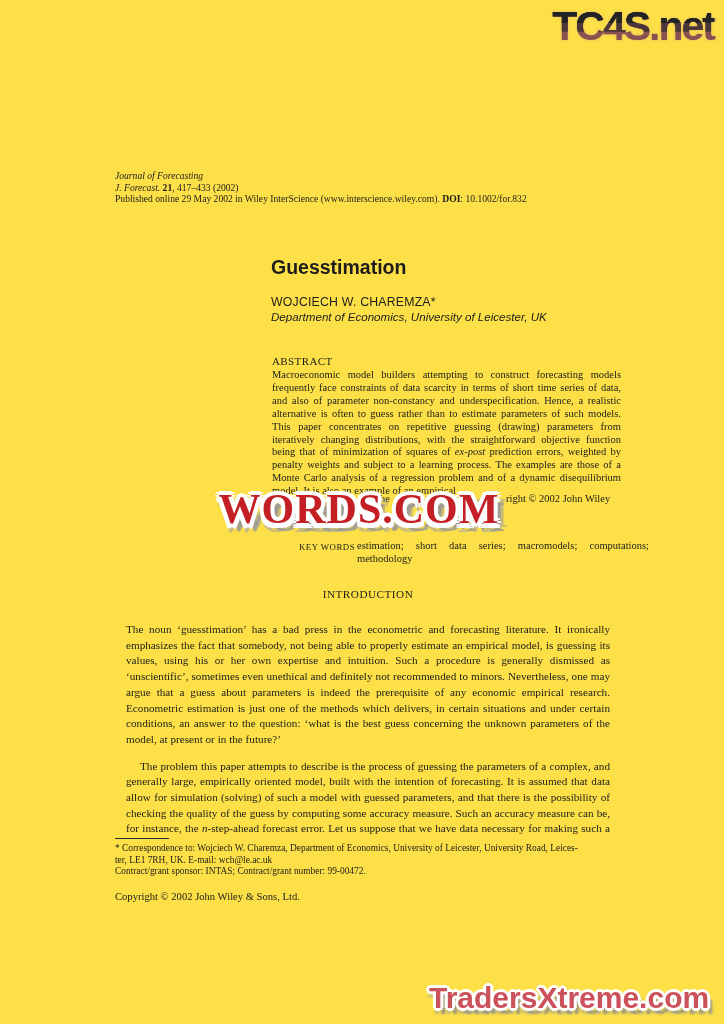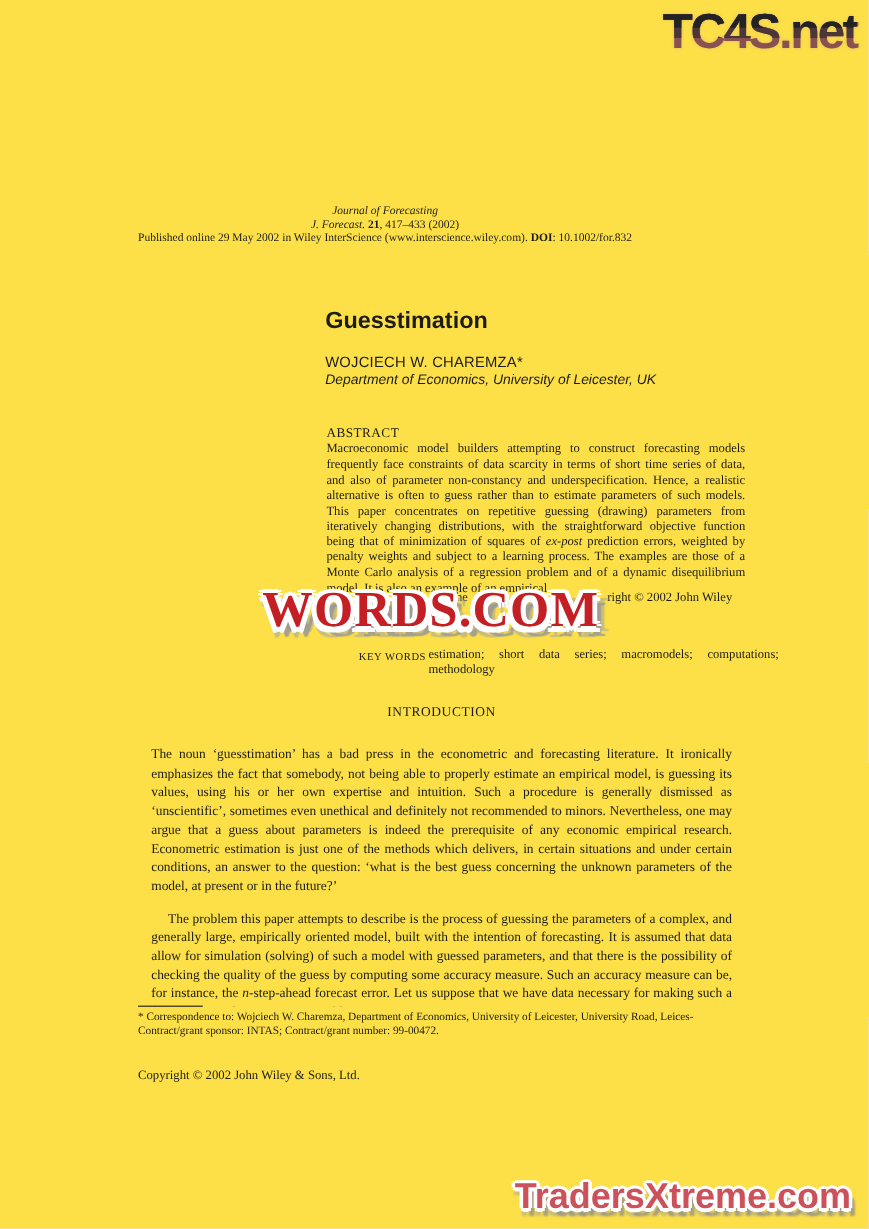--- a/index.html
+++ b/index.html
@@ -15,21 +15,21 @@
   .wm-tc4s{position:absolute;top:2px;right:10px;width:190px;height:52px;}
   .wm-tc4s span{
     position:absolute;top:0;right:0;white-space:nowrap;
     font-family:"Liberation Sans","DejaVu Sans",sans-serif;
     font-weight:bold;font-size:41px;line-height:48px;letter-spacing:-2px;
   }
   .wm-tc4s .l1{color:#8a5151;text-shadow:0 0 3px rgba(190,150,150,.55);}
   .wm-tc4s .l2{color:#4b3737;clip-path:inset(0 0 38% 0);}
   .wm-tc4s .l3{color:#232323;clip-path:inset(0 0 56% 0);}
 
-  .header{position:absolute;left:115px;top:170px;font-size:9.6px;line-height:11.6px;text-align:center;}
+  .header{position:absolute;left:115px;top:170px;font-size:9.6px;line-height:11.6px;}
 
   .title{position:absolute;left:271px;top:256px;
     font-family:"Liberation Sans","DejaVu Sans",sans-serif;
     font-weight:bold;font-size:19.5px;letter-spacing:0;}
   .author{position:absolute;left:271px;top:295px;
     font-family:"Liberation Sans","DejaVu Sans",sans-serif;
     font-size:12.3px;letter-spacing:.2px;}
   .affiliation{position:absolute;left:271px;top:310px;
     font-family:"Liberation Sans","DejaVu Sans",sans-serif;
     font-style:italic;font-size:11.6px;}
@@ -125,20 +125,21 @@
   <div class="intro-heading">INTRODUCTION</div>
 
   <div class="body-text">
     <p>The noun ‘guesstimation’ has a bad press in the econometric and forecasting literature. It ironically emphasizes the fact that somebody, not being able to properly estimate an empirical model, is guessing its values, using his or her own expertise and intuition. Such a procedure is generally dismissed as ‘unscientific’, sometimes even unethical and definitely not recommended to minors. Nevertheless, one may argue that a guess about parameters is indeed the prerequisite of any economic empirical research. Econometric estimation is just one of the methods which delivers, in certain situations and under certain conditions, an answer to the question: ‘what is the best guess concerning the unknown parameters of the model, at present or in the future?’</p>
     <p class="p2"><span>The problem this paper attempts to describe is the process of guessing the parameters of a complex, and generally large, empirically oriented model, built with the intention of forecasting. It is assumed that data allow for simulation (solving) of such a model with guessed parameters, and that there is the possibility of checking the quality of the guess by computing some accuracy measure. Such an accuracy measure can be, for instance, the </span><span class="it">n</span><span>-step-ahead forecast error. Let us suppose that we have data necessary for making such a forecast. In such a case, it is possible to</span></p>
   </div>
 
   <div class="fn-rule"></div>
   <div class="footnote">
     <div>* Correspondence to: Wojciech W. Charemza, Department of Economics, University of Leicester, University Road, Leices-</div>
+    <div>ter, LE1 7RH, UK. E-mail: wch@le.ac.uk</div>
     <div>Contract/grant sponsor: INTAS; Contract/grant number: 99-00472.</div>
   </div>
 
   <div class="copyright">Copyright © 2002 John Wiley &amp; Sons, Ltd.</div>
 
   <div class="wm-traders">TradersXtreme.com</div>
 
 </div>
 
 </body></html>

